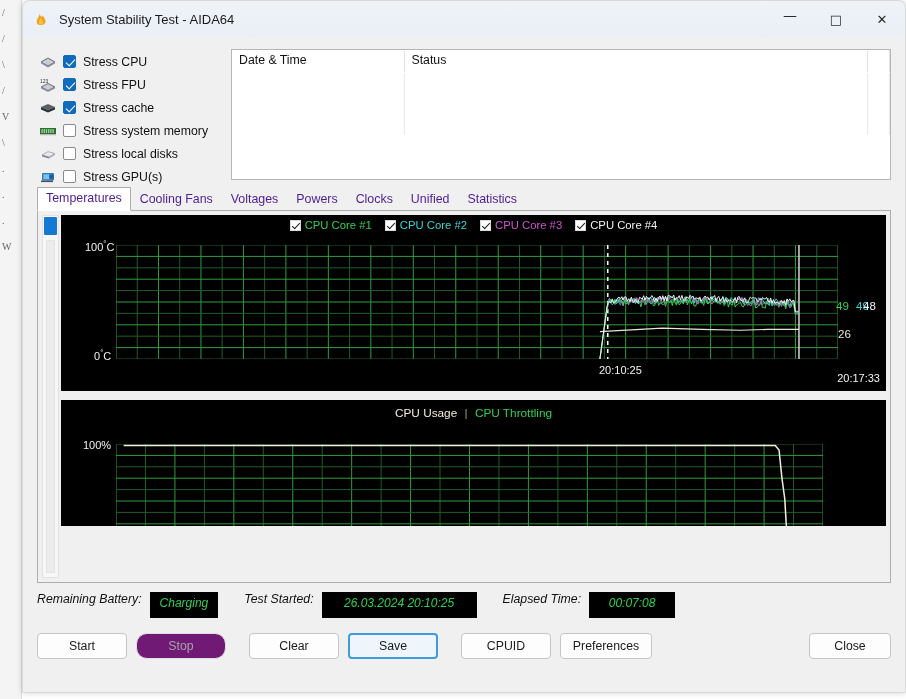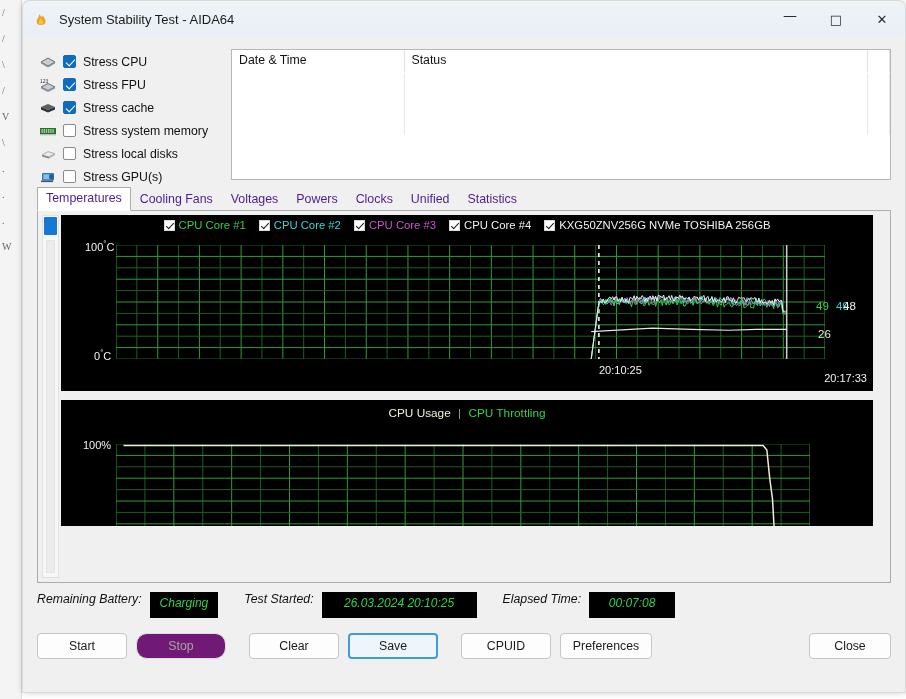--- a/index.html
+++ b/index.html
@@ -159,21 +159,21 @@
   }
 
   
   #panel {
     margin: 0 14px;
     height: 372px;
     background: #f0f0f0;
     border: 1px solid #adadad;
     border-top: none;
     display: flex;
-    padding: 4px 17px 4px 4px;
+    padding: 4px 4px 4px 4px;
     position: relative;
   }
 
   
   #vscroll {
     width: 17px; height: 100%;
     background: #f7f7f7;
     border: 1px solid #e2e2e2;
     flex: none;
     position: relative;
@@ -230,21 +230,21 @@
     white-space: nowrap;
   }
   .deg { font-size: 8px; vertical-align: super; }
 
   .plot {
     position: absolute;
     background: #000;
   }
 
   
-  .readout { position: absolute; font-size: 11.5px; white-space: nowrap; }
+  .readout { position: absolute; font-size: 11.5px; white-space: nowrap; margin-left: 20px; }
 
   
   #status {
     margin: 9px 14px 0 14px;
     display: flex; 
     height: 26px;
     font-size: 12.3px; color: #111; font-style: italic;
   }
   #status .lbl { margin-right: 8px; }
   .led {
@@ -468,24 +468,20 @@
                 <span class="lcb"></span>
                 <span id="leg2" style="color: rgb(54, 214, 214);">CPU Core #2</span>
               </span>
               <span class="leg">
                 <span class="lcb"></span>
                 <span id="leg3" style="color: rgb(209, 82, 209);">CPU Core #3</span>
               </span>
               <span class="leg">
                 <span class="lcb"></span>
                 <span id="leg4" style="color: rgb(242, 242, 242);">CPU Core #4</span>
-              </span>
-              <span class="leg">
-                <span class="lcb"></span>
-                <span id="leg5" style="color: rgb(242, 242, 242);">KXG50ZNV256G NVMe TOSHIBA 256GB</span>
               </span>
             </div>
 
             <div class="axlab" style="left:24px; top:24px;"><span>100</span><span class="deg">°</span><span>C</span></div>
             <div class="axlab" style="left:33px; top:133px;"><span>0</span><span class="deg">°</span><span>C</span></div>
 
             <div class="axlab" style="left:538px; top:149px;">20:10:25</div>
             <div class="axlab" style="right:6px; top:157px;">20:17:33</div>
 
             <div class="plot" id="temp-plot" style="left:55px; top:30px; right:48px; height:114px;">

